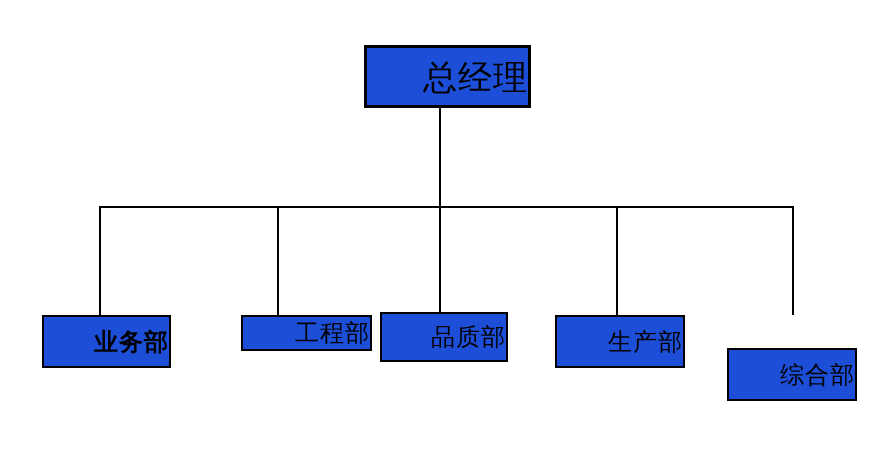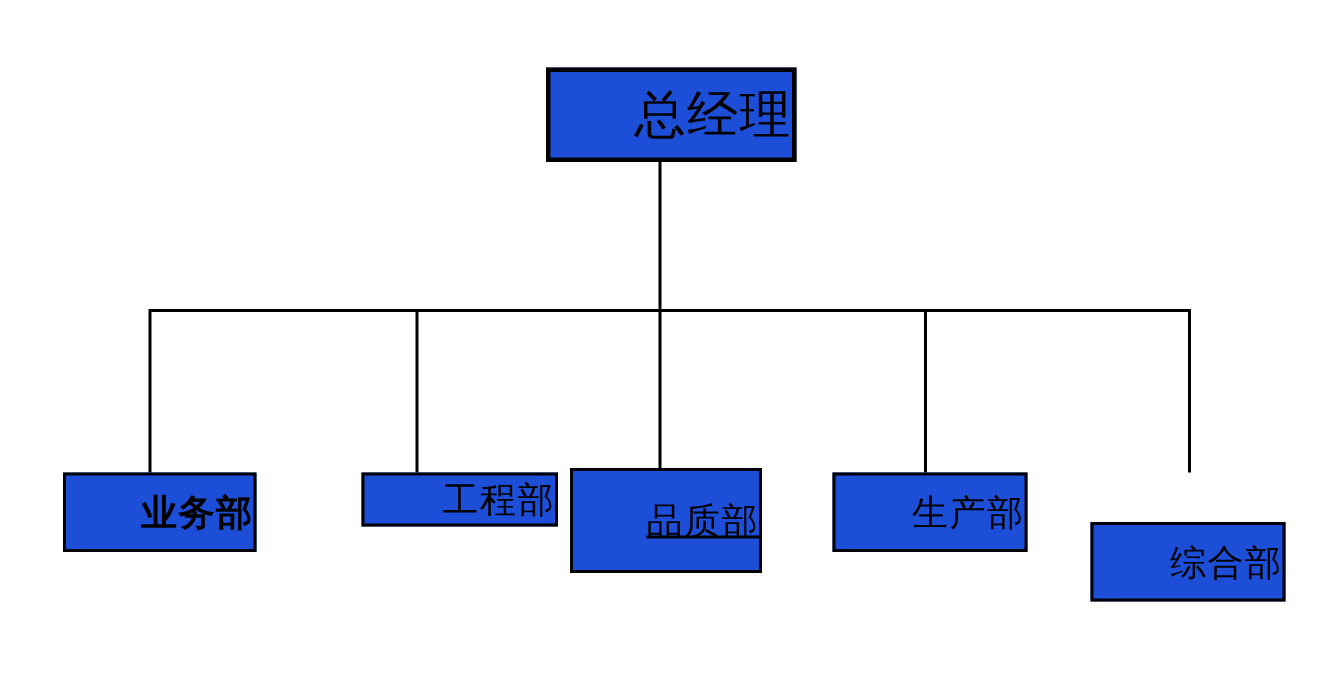--- a/index.html
+++ b/index.html
@@ -78,21 +78,21 @@
   <div class="connector" style="left:792px; top:206px; width:2px; height:109px;"></div>
 
   <div class="node-box dept" style="left:42px; top:315px; width:129px; height:53px;font-weight:bold;">
     <span class="node-label">业务部</span>
   </div>
 
   <div class="node-box dept" style="left:215px; top:315px; width:131px; height:36px;margin-left:26px;">
     <span class="node-label">工程部</span>
   </div>
 
-  <div class="node-box dept" style="left:380px; top:312px; width:128px; height:70px;text-decoration:underline;">
+  <div class="node-box dept" style="left:380px; top:312px; width:128px; height:50px;">
     <span class="node-label">品质部</span>
   </div>
 
   <div class="node-box dept" style="left:555px; top:315px; width:130px; height:53px;">
     <span class="node-label">生产部</span>
   </div>
 
   <div class="node-box dept" style="left:727px; top:315px; width:130px; height:53px;margin-top:33px;">
     <span class="node-label">综合部</span>
   </div>

